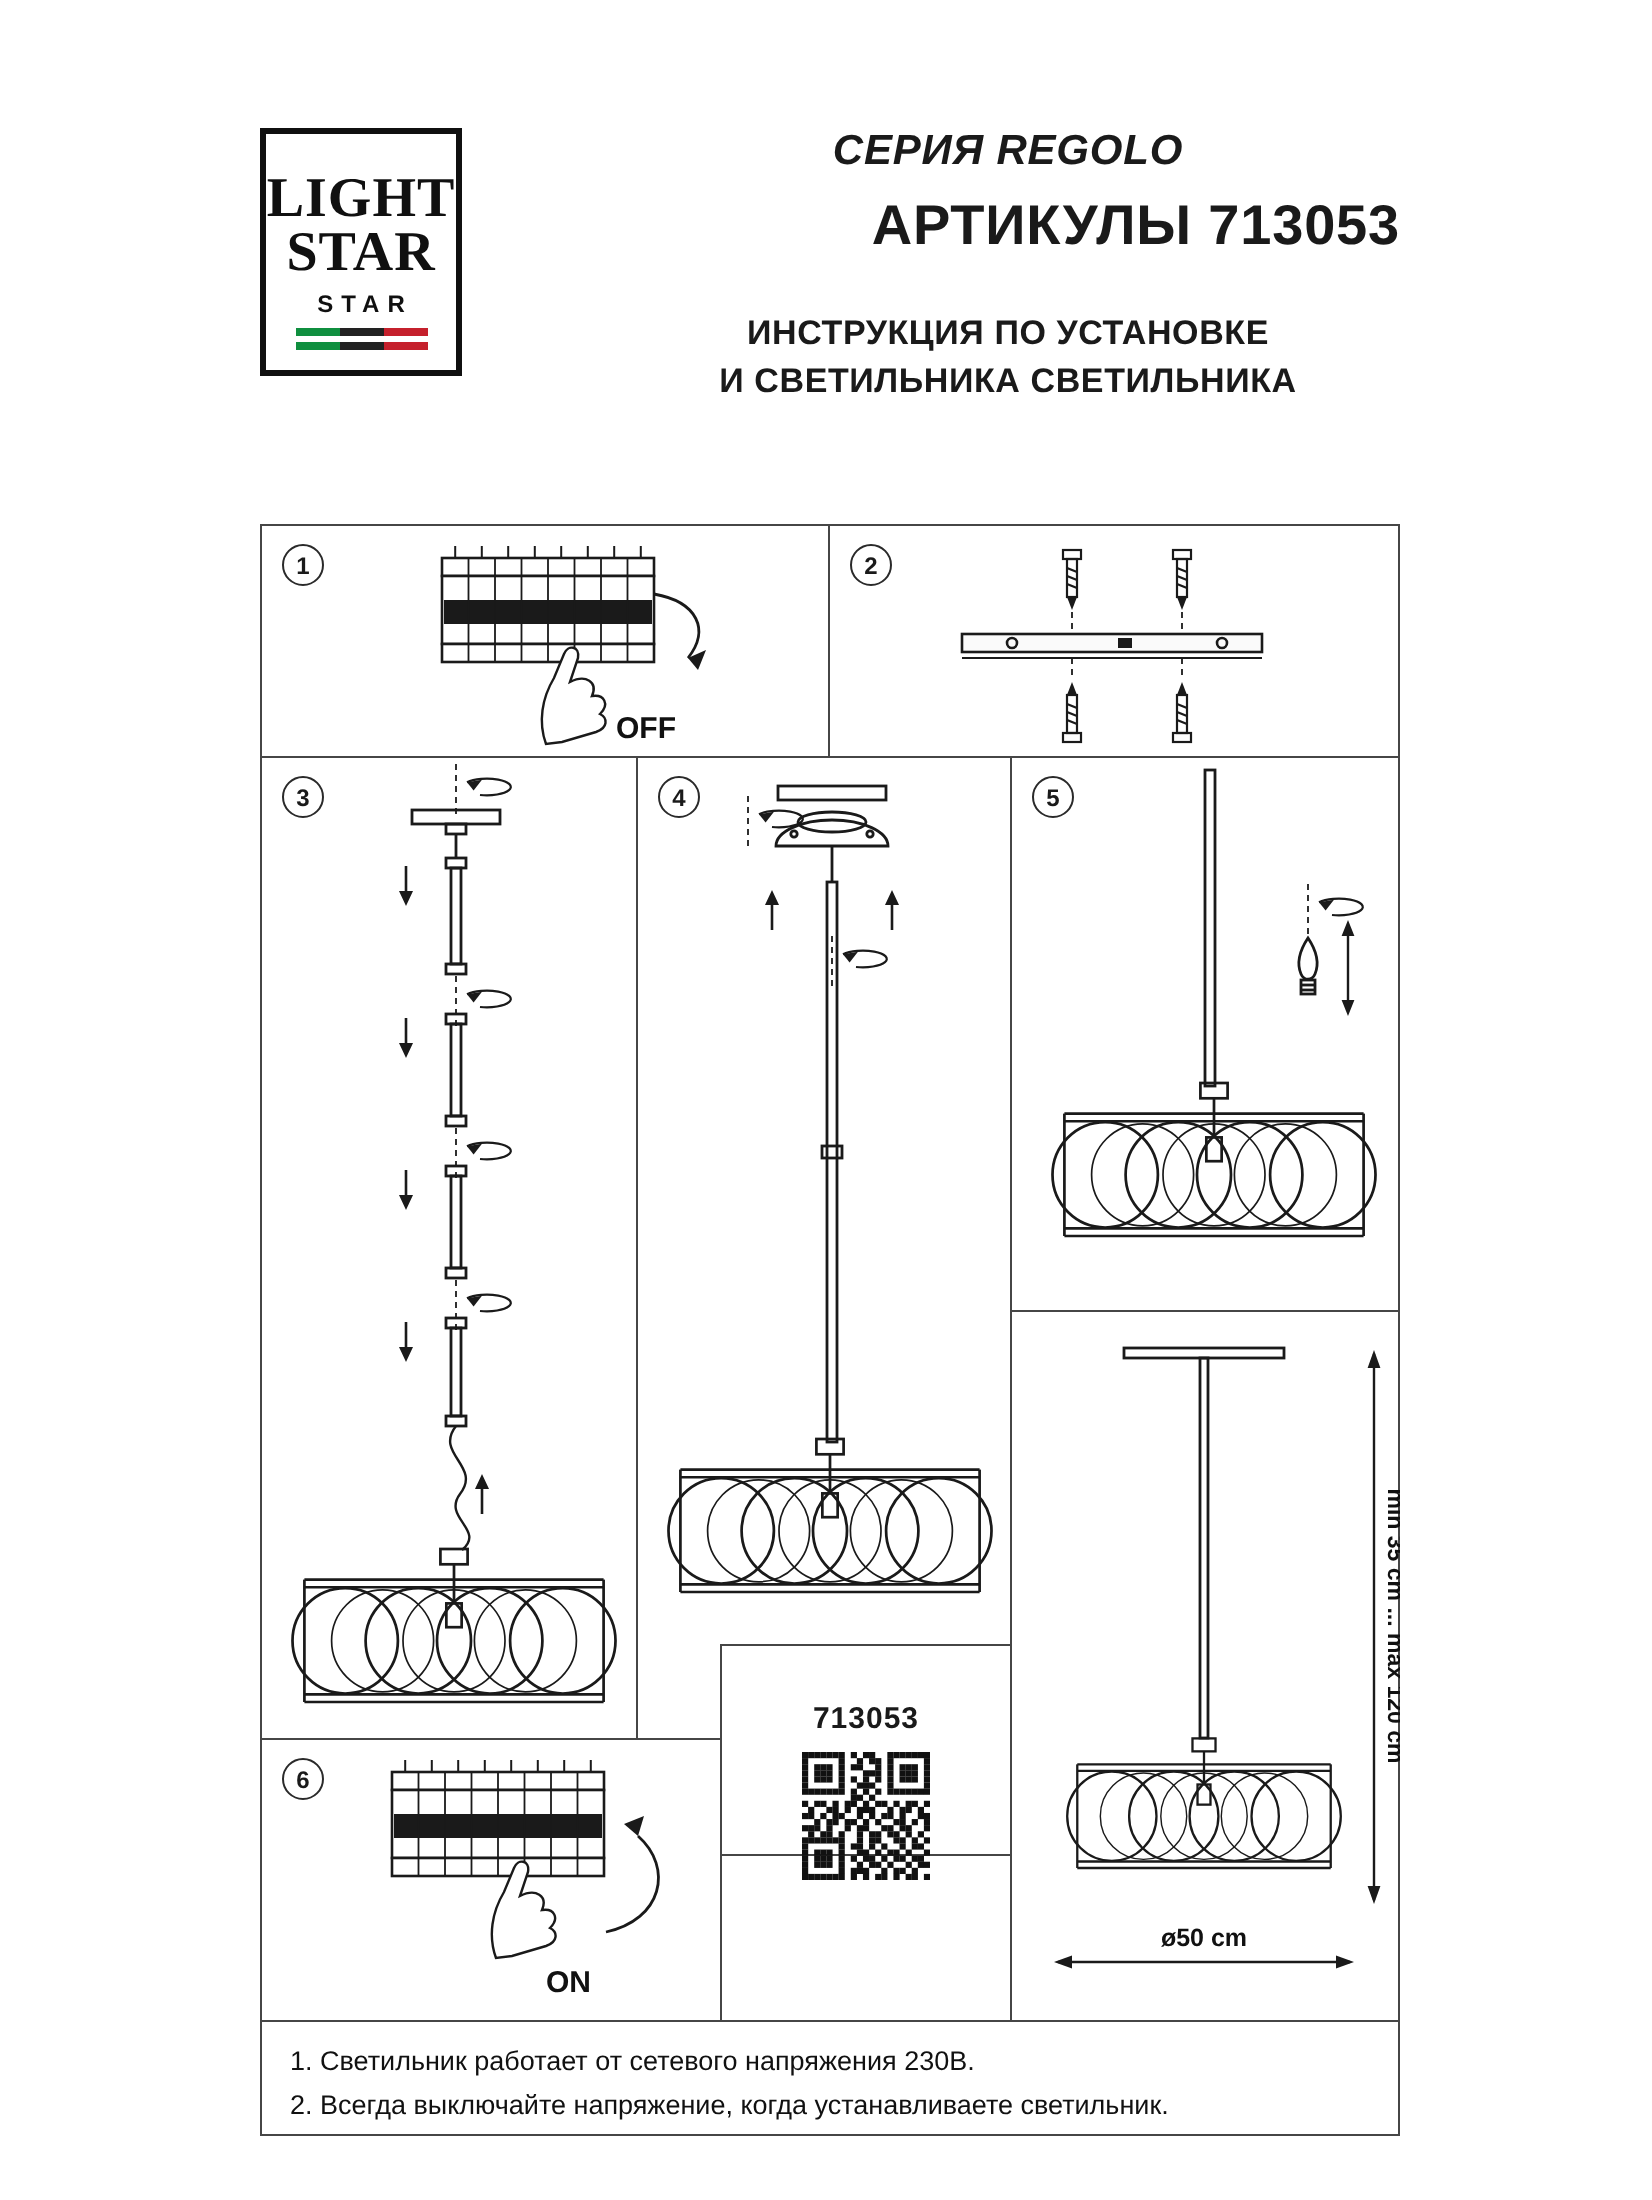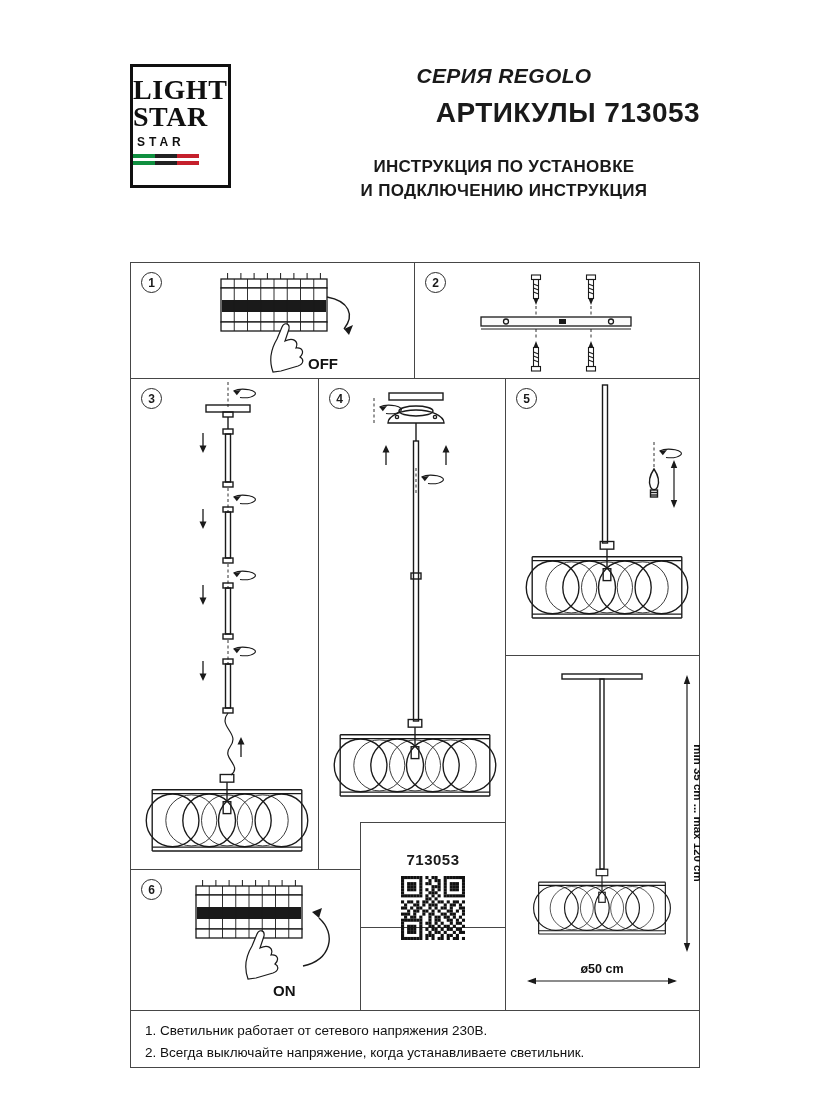--- a/index.html
+++ b/index.html
@@ -11,21 +11,21 @@
     color: #1a1a1a;
     position: relative;
     overflow: hidden;
   }
 
   
   .logo-box {
     position: absolute; left: 130px; top: 64px;
     width: 101px; height: 124px;
     border: 3px solid #101010;
-    padding-top: 10px; text-align: left;
+    padding-top: 20px; text-align: center;
   }
   .logo-word {
     font-family: "Liberation Serif", serif;
     font-weight: bold; font-size: 28px; line-height: 0.95;
     letter-spacing: 0.5px; color: #101010;
   }
   .logo-group {
     margin-top: 5px; font-size: 12px; font-weight: bold;
     letter-spacing: 4px; text-indent: 4px; color: #101010;
   }
@@ -127,21 +127,21 @@
     <rect x="22" y="7" width="22" height="4" fill="#222222"></rect>
     <rect x="44" y="7" width="22" height="4" fill="#c5202c"></rect>
   </svg>
 </div>
 
 <div class="header-block">
   <div class="header-series">СЕРИЯ REGOLO</div>
   <div class="header-articles">АРТИКУЛЫ 713053</div>
   <div class="header-title">
     <div>ИНСТРУКЦИЯ ПО УСТАНОВКЕ</div>
-    <div>И ПОДКЛЮЧЕНИЮ ИНСТРУКЦИЯ</div>
+    <div>И СВЕТИЛЬНИКА СВЕТИЛЬНИКА</div>
   </div>
 </div>
 
 <div class="cell" id="cell-1">
   <div class="step-badge">1</div>
   <svg class="figure" style="left:2px;top:8px" width="280" height="105" viewBox="0 0 280 105">
     <use href="#sym-breaker" transform="translate(80,2)"></use>
     <path d="M194,26 C216,30 222,44 211,58" fill="none" stroke="#1a1a1a" stroke-width="1.4"></path>
     <path d="M211,58 l9,-4 -4,10 z" fill="#1a1a1a"></path>
     <text x="175" y="98" font-size="15" font-weight="bold" fill="#111" stroke="none">OFF</text>

